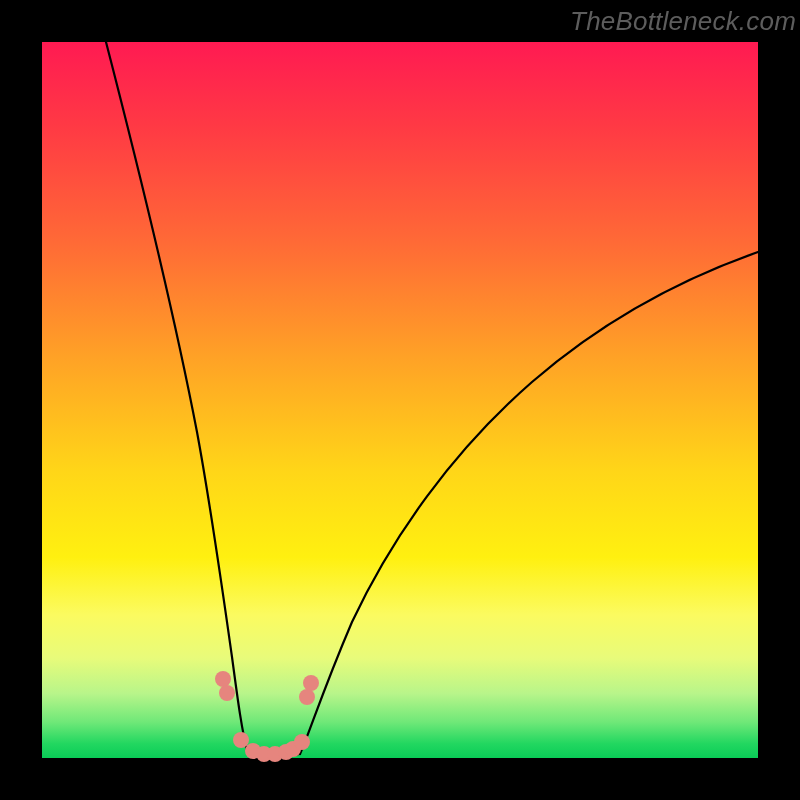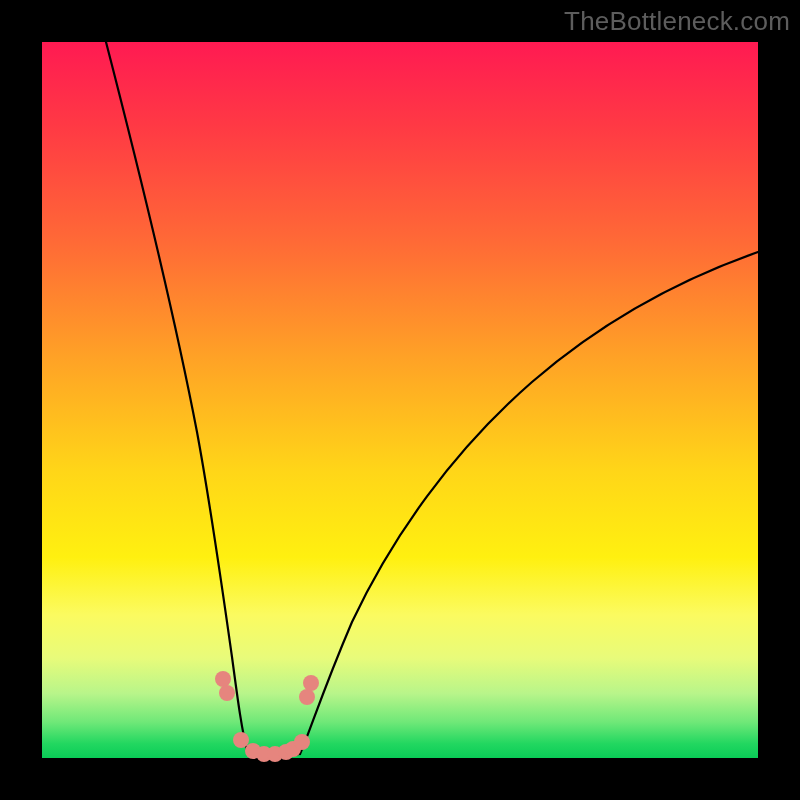--- a/index.html
+++ b/index.html
@@ -38,25 +38,26 @@
       #e8fb7a 86%,
       #b8f58a 91%,
       #6fe878 95%,
       #22d760 98%,
       #0acc57 100%
     );
   }
   .watermark {
     position: absolute;
     top: 6px;
-    right: 10px;
+    right: 4px;
     font-size: 26px;
     font-weight: 500;
     color: #5d5d5d;
     letter-spacing: 0.2px;
+    font-style: italic;
   }
   svg.curve {
     position: absolute;
     left: 0;
     top: 0;
     width: 716px;
     height: 716px;
     overflow: visible;
   }
   .stroke-line {

